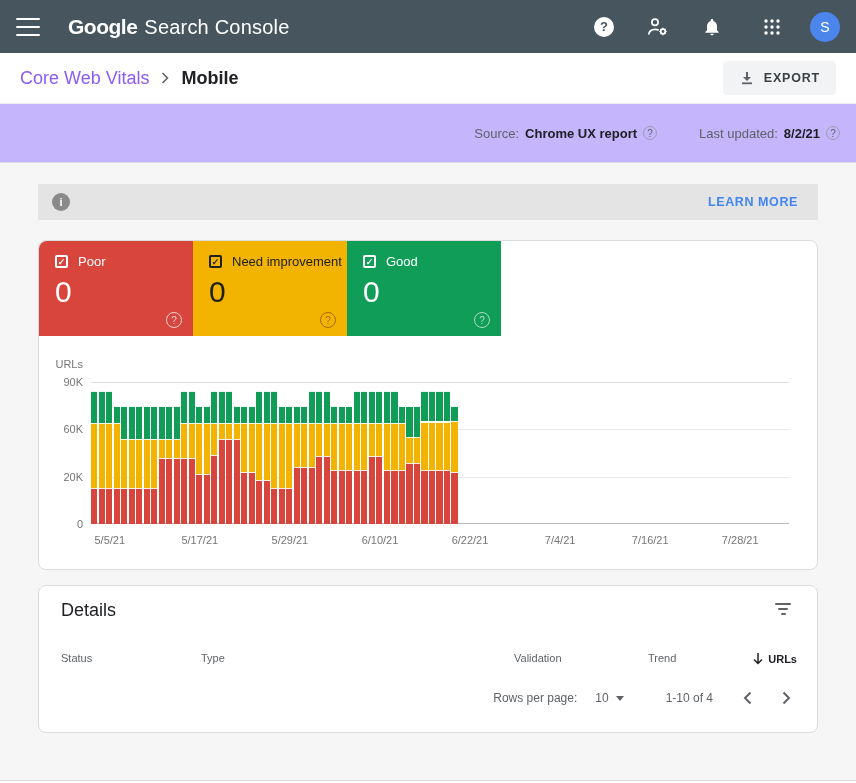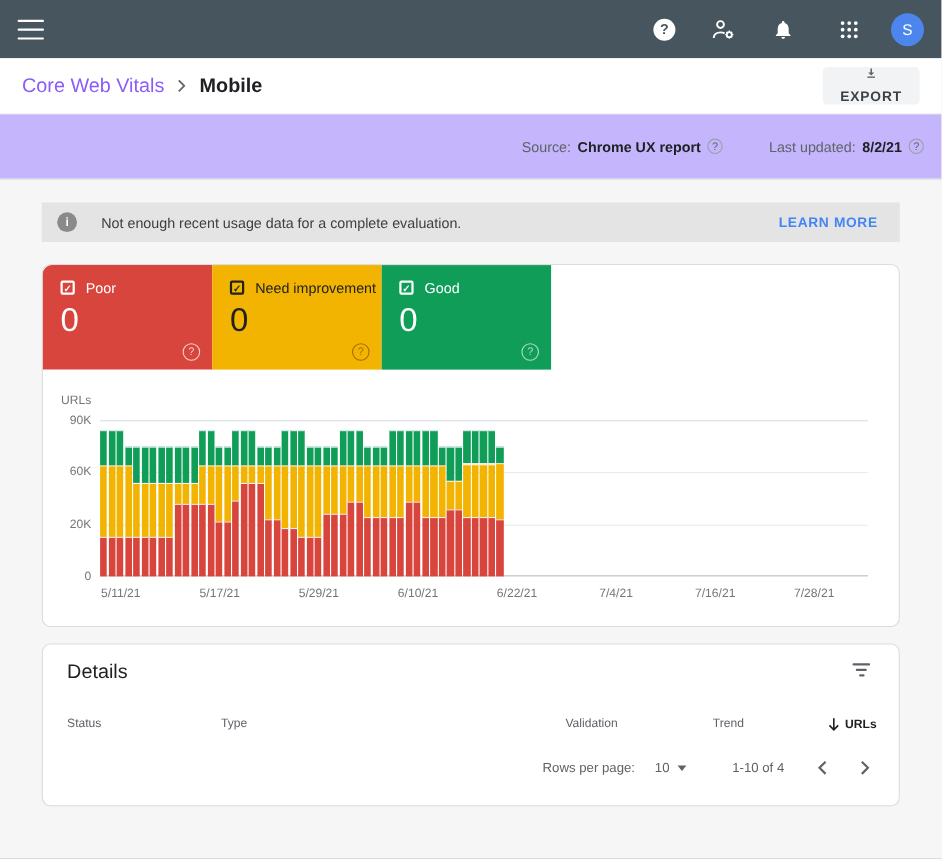--- a/index.html
+++ b/index.html
@@ -21,21 +21,21 @@
   .appbar-right{ margin-left:auto; display:flex; align-items:center; }
   .appbar-icon{ width:24px; height:24px; display:flex; align-items:center; justify-content:center; margin-left:30px; cursor:pointer; }
   .help-circle{ width:20px; height:20px; border-radius:50%; background:#fff; color:#47565e; font-size:13px; font-weight:bold; display:flex; align-items:center; justify-content:center; }
   .apps-gap{ margin-left:36px; }
   .avatar{ width:30px; height:30px; border-radius:50%; background:#4c86ec; color:#fff; font-size:14px; display:flex; align-items:center; justify-content:center; margin-left:26px; cursor:pointer; }
   
   .crumb-bar{ height:51px; background:#fff; display:flex; align-items:center; padding:0 20px; border-bottom:1px solid #ececec; }
   .crumb-section{ font-size:18px; color:#8b5cf6; cursor:pointer; }
   .crumb-sep{ margin:0 12px; display:flex; align-items:center; }
   .crumb-page{ font-size:18px; font-weight:bold; color:#202124; }
-  .export-btn{ margin-left:auto; background:#f1f3f4; border:none; border-radius:4px; height:34px; display:flex; align-items:center; gap:9px; padding:0 16px; color:#3c4043; font-size:12.5px; font-weight:bold; letter-spacing:0.8px; cursor:pointer; font-family:inherit;flex-direction:column; }
+  .export-btn{ margin-left:auto; background:#f1f3f4; border:none; border-radius:4px; height:34px; display:flex; align-items:center; gap:9px; padding:0 16px; color:#3c4043; font-size:12.5px; font-weight:bold; letter-spacing:0.8px; cursor:pointer; font-family:inherit; }
   
   .meta-bar{ height:59px; background:#c4b5fd; border-bottom:1px solid #dadce0; display:flex; align-items:center; justify-content:flex-end; padding:0 16px; font-size:13px; color:#5f6368; }
   .meta-group{ display:flex; align-items:center; gap:6px; }
   .meta-group + .meta-group{ margin-left:42px; }
   .meta-strong{ color:#202124; font-weight:bold; }
   .qmark{ width:14px; height:14px; border:1px solid #9aa0a6; border-radius:50%; color:#5f6368; font-size:10px; display:inline-flex; align-items:center; justify-content:center; cursor:pointer; }
   
   .banner{ position:absolute; left:38px; top:184px; width:780px; height:36px; background:#e4e4e4; display:flex; align-items:center; padding:0 20px 0 14px; }
   .info-icon{ width:18px; height:18px; border-radius:50%; background:#8a8a8a; color:#fff; font-size:11px; font-weight:bold; display:flex; align-items:center; justify-content:center; }
   .banner-text{ font-size:13px; color:#3c4043; margin-left:22px; }
@@ -77,20 +77,24 @@
 </style>
 </head>
 <body>
 
 <div class="appbar">
   <div class="menu-btn">
       <span></span>
       <span></span>
       <span></span>
     </div>
+  <div class="logo">
+    <span class="brand">Google</span>
+    <span class="suffix">Search Console</span>
+  </div>
   <div class="appbar-right">
     <div class="appbar-icon">
       <span class="help-circle">?</span>
     </div>
     <div class="appbar-icon">
       <svg width="24" height="22" viewBox="0 0 24 22" fill="none" stroke="#fff" stroke-width="1.7">
         <circle cx="9" cy="6.3" r="3.1"></circle>
         <path d="M2.8 18.6 c0-3.4 2.8-5.2 6.2-5.2 1.4 0 2.7 0.3 3.7 0.9"></path>
         <circle cx="17" cy="15.5" r="2.3"></circle>
         <path d="M17 11.8 v1.4 M17 17.8 v1.4 M13.3 15.5 h1.4 M19.3 15.5 h1.4 M14.5 13 l1 1 M18.5 17 l1 1 M19.5 13 l-1 1 M15.5 17 l-1 1" stroke-width="1.2"></path>
@@ -143,21 +147,20 @@
   </span>
   <span class="meta-group">
     <span>Last updated:</span>
     <span class="meta-strong">8/2/21</span>
     <span class="qmark">?</span>
   </span>
 </div>
 
 <div class="banner">
   <span class="info-icon">i</span>
-  <span class="banner-text">Not enough recent usage data for a complete evaluation.</span>
   <span class="banner-action">LEARN MORE</span>
 </div>
 
 <div class="main-card">
   <div class="cards-row" id="cards-row">
       <div class="scard" style="background: rgb(216, 69, 60); color: rgb(255, 255, 255);">
         <div class="scard-head">
           <span class="cbx">✓</span>
           <span>Poor</span>
         </div>
@@ -433,21 +436,21 @@
         <div class="seg" style="background: rgb(242, 180, 0); bottom: 53.6px; height: 48.9px;"></div>
         <div class="seg" style="background: rgb(15, 157, 88); bottom: 102.6px; height: 30px;"></div>
       </div>
       <div class="bar" style="left: 360.26px; width: 6.31px; height: 118.3px;">
         <div class="seg" style="background: rgb(216, 69, 60); bottom: 0px; height: 52.1px;"></div>
         <div class="seg" style="background: rgb(242, 180, 0); bottom: 52.1px; height: 50.5px;"></div>
         <div class="seg" style="background: rgb(15, 157, 88); bottom: 102.6px; height: 15.8px;"></div>
       </div>
     </div>
   <div id="xtick-row"></div>
-<div class="xtick" style="top: 293px; left: 70.8px; position: absolute;">5/11/21</div>
+<div class="xtick" style="top: 293px; left: 70.8px; position: absolute;">5/5/21</div>
     <div class="xtick" style="top: 293px; left: 160.8px; position: absolute;">5/17/21</div>
     <div class="xtick" style="top: 293px; left: 250.9px; position: absolute;">5/29/21</div>
     <div class="xtick" style="top: 293px; left: 341px; position: absolute;">6/10/21</div>
     <div class="xtick" style="top: 293px; left: 431px; position: absolute;">6/22/21</div>
     <div class="xtick" style="top: 293px; left: 521.1px; position: absolute;">7/4/21</div>
     <div class="xtick" style="top: 293px; left: 611.2px; position: absolute;">7/16/21</div>
     <div class="xtick" style="top: 293px; left: 701.2px; position: absolute;">7/28/21</div>
   </div>
 
 <div class="details-card">

